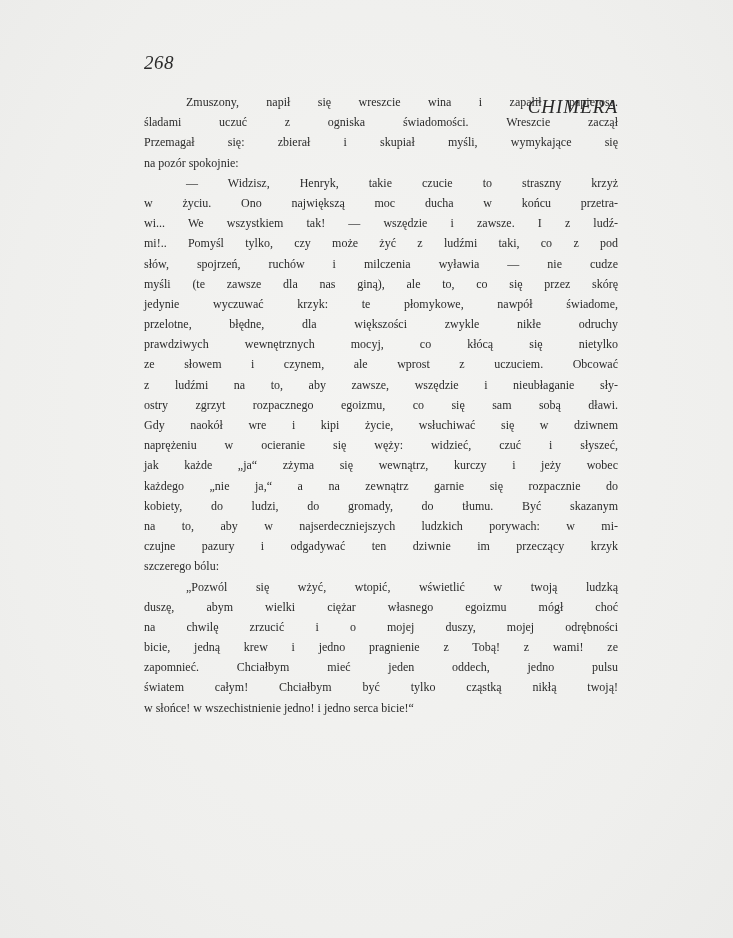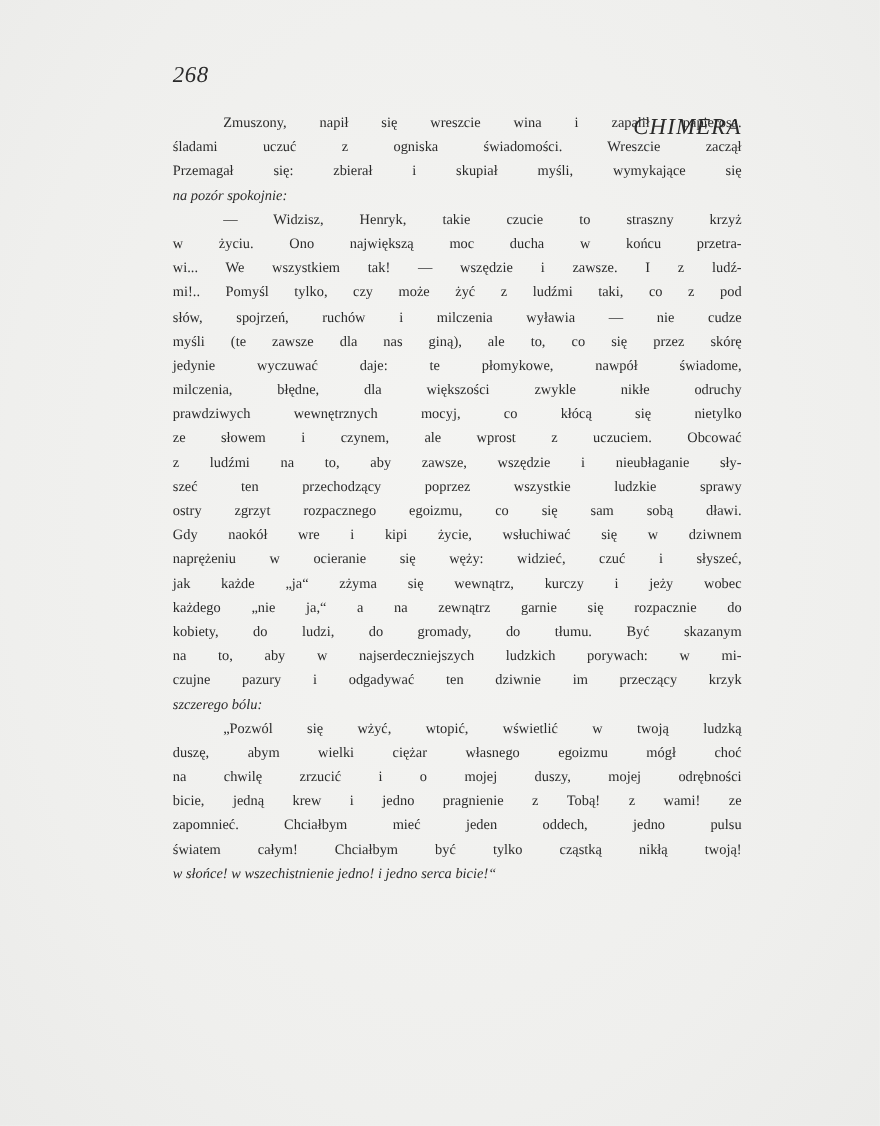--- a/index.html
+++ b/index.html
@@ -60,21 +60,20 @@
     text-align: justify;
     text-align-last: justify;
     height: 20.2px;
     overflow: visible;
   }
   .line.indent {
     padding-left: 42px;
   }
   .line.last {
     text-align-last: left;
-    font-style: italic;
   }
 </style>
 </head>
 <body>
 
 <div class="page">
   <div class="running-head">
     <span class="page-number">268</span>
     <span class="book-title">CHIMERA</span>
   </div>
@@ -88,26 +87,25 @@
       <span class="line last">na pozór spokojnie:</span>
     </div>
 
     <div>
       <span class="line indent">— Widzisz, Henryk, takie czucie to straszny krzyż</span>
       <span class="line">w życiu. Ono największą moc ducha w końcu przetra-</span>
       <span class="line">wi... We wszystkiem tak! — wszędzie i zawsze. I z ludź-</span>
       <span class="line">mi!.. Pomyśl tylko, czy może żyć z ludźmi taki, co z pod</span>
       <span class="line">słów, spojrzeń, ruchów i milczenia wyławia — nie cudze</span>
       <span class="line">myśli (te zawsze dla nas giną), ale to, co się przez skórę</span>
-      <span class="line">jedynie wyczuwać daje: te płomykowe, nawpół świadome,</span>
-      <span class="line">milczenia, błędne, dla większości zwykle nikłe odruchy</span>
+      <span class="line">jedynie wyczuwać krzyk: te płomykowe, nawpół świadome,</span>
+      <span class="line">przelotne, błędne, dla większości zwykle nikłe odruchy</span>
       <span class="line">prawdziwych wewnętrznych mocyj, co kłócą się nietylko</span>
       <span class="line">ze słowem i czynem, ale wprost z uczuciem. Obcować</span>
       <span class="line">z ludźmi na to, aby zawsze, wszędzie i nieubłaganie sły-</span>
-      <span class="line">szeć ten przechodzący poprzez wszystkie ludzkie sprawy</span>
       <span class="line">ostry zgrzyt rozpacznego egoizmu, co się sam sobą dławi.</span>
       <span class="line">Gdy naokół wre i kipi życie, wsłuchiwać się w dziwnem</span>
       <span class="line">naprężeniu w ocieranie się węży: widzieć, czuć i słyszeć,</span>
       <span class="line">jak każde „ja“ zżyma się wewnątrz, kurczy i jeży wobec</span>
       <span class="line">każdego „nie ja,“ a na zewnątrz garnie się rozpacznie do</span>
       <span class="line">kobiety, do ludzi, do gromady, do tłumu. Być skazanym</span>
       <span class="line">na to, aby w najserdeczniejszych ludzkich porywach: w mi-</span>
       <span class="line">czujne pazury i odgadywać ten dziwnie im przeczący krzyk</span>
       <span class="line last">szczerego bólu:</span>
     </div>

